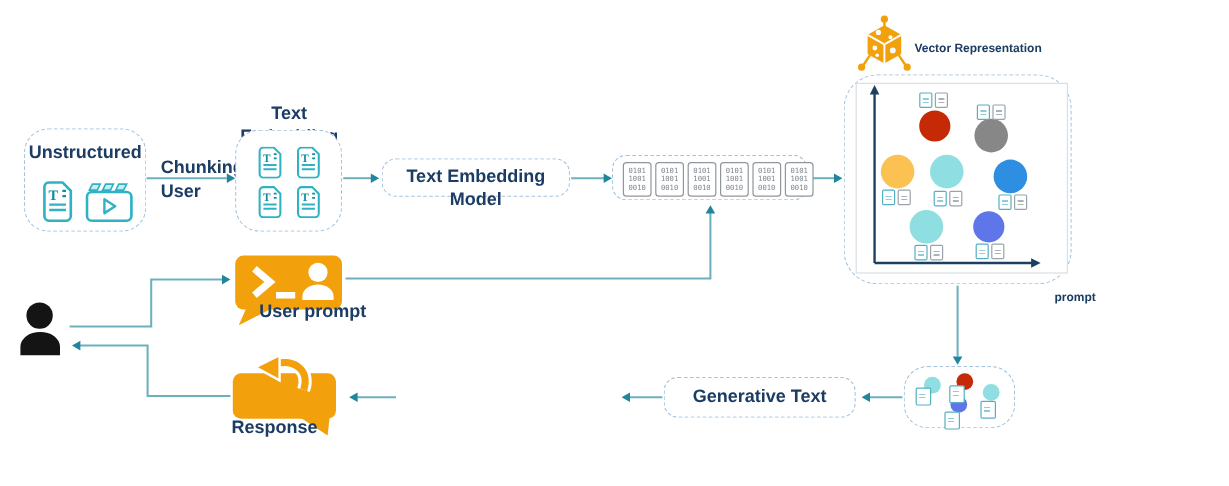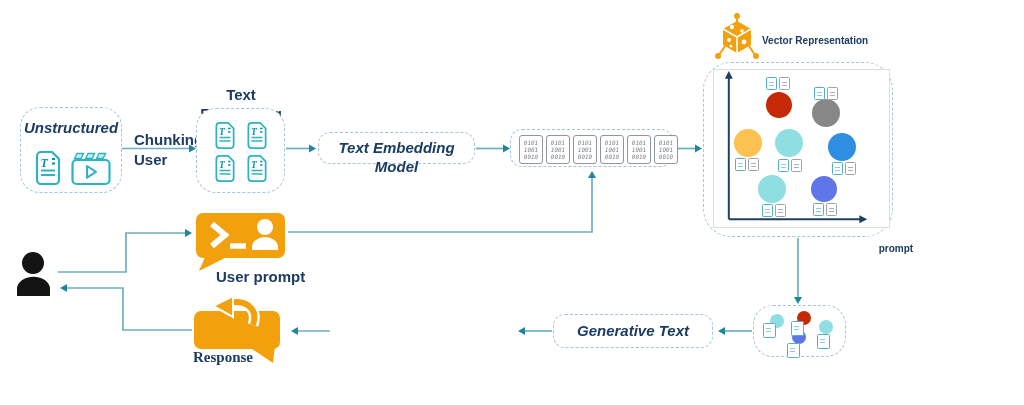--- a/index.html
+++ b/index.html
@@ -1,21 +1,21 @@
 <!DOCTYPE html>
 <html><head>
 <meta charset="utf-8">
 <style>
   html,body{margin:0;padding:0;background:#fff;}
   #canvas{position:relative;width:1024px;height:405px;background:#fff;overflow:hidden;
           font-family:"Liberation Sans",sans-serif;color:#1B3C63;}
   .abs{position:absolute;}
   svg{display:block;}
   
-  .dbox{position:absolute;background:#fff;border:1.6px dashed #A5C4DE;box-sizing:border-box;font-style:italic;}
+  .dbox{position:absolute;background:#fff;border:1.6px dashed #A5C4DE;box-sizing:border-box;}
   .r-lg{border-radius:20px;}
   .r-xl{border-radius:28px;}
   .r-md{border-radius:12px;}
   
   .lbl{position:absolute;font-size:15px;font-weight:600;color:#1B3C63;line-height:1.25;}
   .lbl.center{text-align:center;}
   .lbl-sm{font-size:10px;}
   
   .binary-strip{position:absolute;display:flex;gap:3px;align-items:center;}
   .binary-block{width:22px;height:27px;border:1.4px solid #8E979E;border-radius:3px;background:#fff;
@@ -254,30 +254,30 @@
   </div>
 
 
   <svg class="abs" style="left:191px;top:295px" width="100" height="70" viewBox="0 0 100 70">
     <rect x="3" y="16" width="86" height="38" rx="7" fill="#F2A10C"></rect>
     <polygon points="58,52 82,68 84,50" fill="#F2A10C"></polygon>
     <path d="M62,30 C68,12 52,3 36,9" fill="none" stroke="#fff" stroke-width="11"></path>
     <path d="M62,30 C68,12 52,3 36,9" fill="none" stroke="#F2A10C" stroke-width="6"></path>
     <polygon points="42,1 22,11 42,22" fill="#F2A10C" stroke="#fff" stroke-width="2"></polygon>
   </svg>
-  <div class="lbl" style="left:193px;top:348px;font-family:Liberation Serif, serif;">Response</div>
+  <div class="lbl" style="left:193px;top:348px;">Response</div>
 
   <svg class="abs" style="left:193px;top:210px" width="100" height="62" viewBox="0 0 100 62">
     <rect x="3" y="3" width="89" height="45" rx="7" fill="#F2A10C"></rect>
     <polygon points="13,45 6,61 32,48" fill="#F2A10C"></polygon>
     <path d="M19,14 L32,25 L19,36" fill="none" stroke="#fff" stroke-width="6"></path>
     <line x1="37" y1="36" x2="53" y2="36" stroke="#fff" stroke-width="5.5"></line>
     <circle cx="72" cy="17" r="8" fill="#fff"></circle>
     <path d="M59,40 v-3 a13,10 0 0 1 26,0 v3 z" fill="#fff"></path>
   </svg>
-  <div class="lbl" style="left:216px;top:268px;">User prompt</div>
+  <div class="lbl" style="left:216px;top:251px;">User prompt</div>
 
   <svg class="abs" style="left:16px;top:251px" width="40" height="46" viewBox="0 0 40 46">
     <circle cx="17" cy="12" r="11" fill="#141414"></circle>
     <path d="M1,45 V38 a16,12 0 0 1 33,0 V45 z" fill="#141414"></path>
   </svg>
 
 </div>
 
 </body></html>

